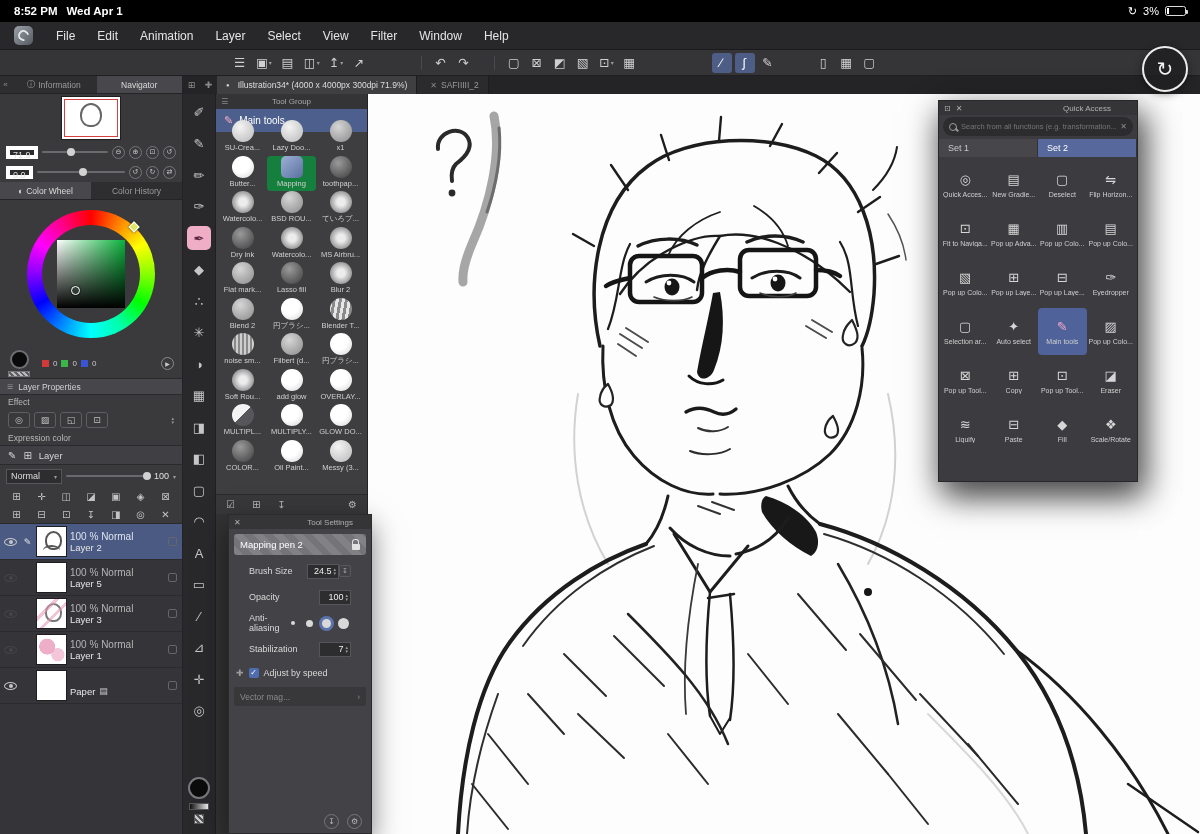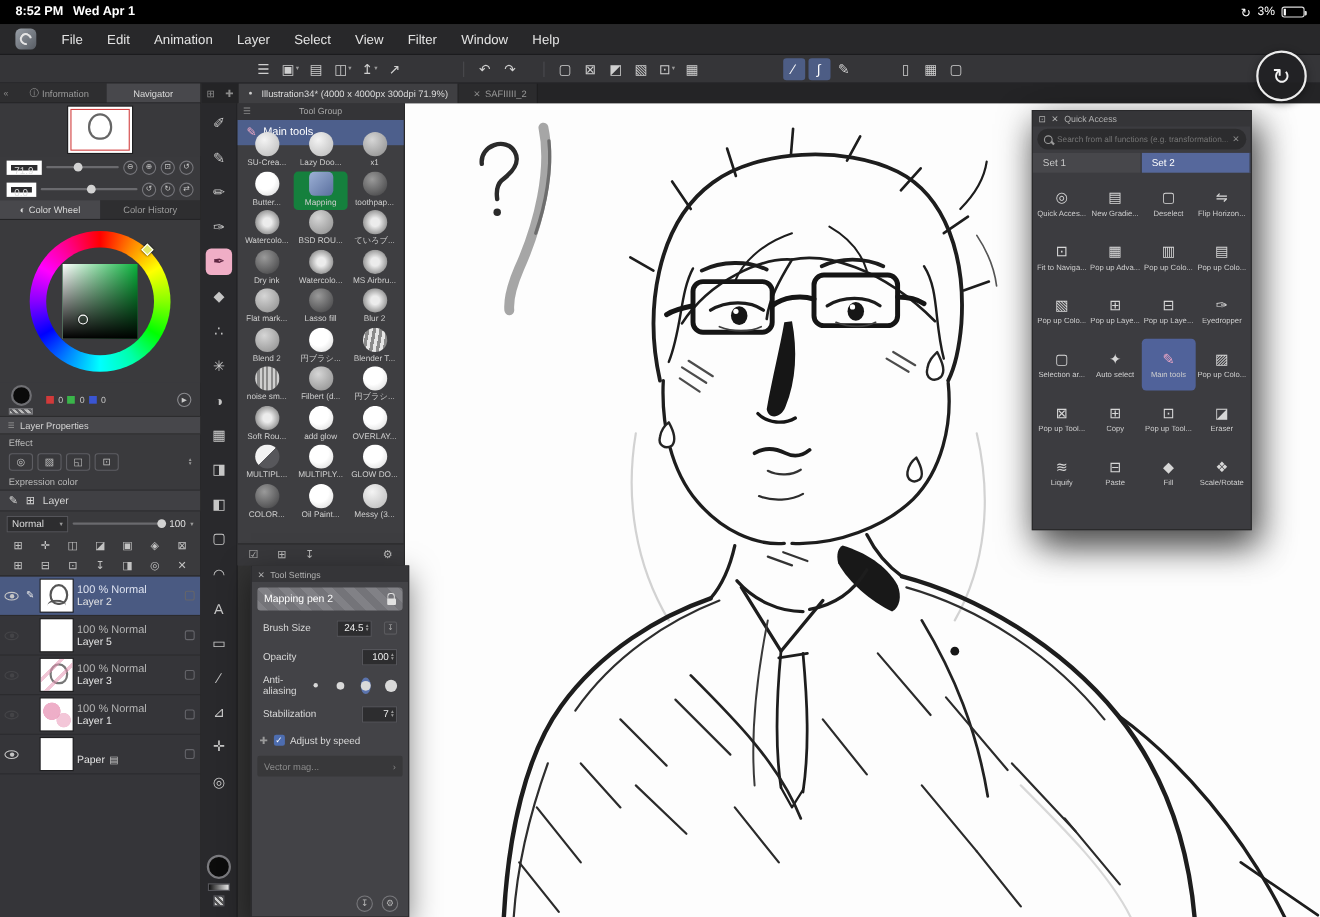--- a/index.html
+++ b/index.html
@@ -147,27 +147,27 @@
 .tg-footer{height:20px;flex:none;display:flex;align-items:center;padding:0 10px;gap:17px;color:#b9b9b9;font-size:10px;background:#38383b;border-top:1px solid #2a2a2c}
 .tg-footer .last{margin-left:auto}
 
 
 .canvas{position:absolute;left:368px;top:94px;width:832px;height:740px;background:#fdfdfd}
 
 
 .tool-settings{position:absolute;left:228px;top:514px;width:144px;height:320px;background:#434347;
  border:1px solid #2b2b2d;box-shadow:0 10px 26px rgba(0,0,0,.5);z-index:40;display:flex;flex-direction:column}
 .p-title{height:14px;flex:none;display:flex;align-items:center;font-size:8px;color:#b0b0b0;background:#353538;padding:0 5px;gap:5px}
-.p-title .t{flex:1;text-align:left}
+.p-title .t{flex:1;text-align:right}
 .name-plate{margin:5px 5px 3px;height:21px;flex:none;border-radius:3px;
  background:repeating-linear-gradient(45deg,#818186 0 7px,#747479 7px 14px);
  display:flex;align-items:center;justify-content:space-between;padding:0 6px;color:#fff;font-size:9.5px}
 .lock{width:8px;height:6px;background:#e2e2e2;border-radius:1px;position:relative;margin-top:4px}
 .lock::before{content:'';position:absolute;width:5px;height:5px;border:1.5px solid #e2e2e2;border-bottom:none;border-radius:3px 3px 0 0;top:-5px;left:0}
-.set-row{height:26px;flex:none;display:flex;align-items:center;padding:0 10px;gap:11px;font-size:9px;color:#d9d9d9}
+.set-row{height:26px;flex:none;display:flex;align-items:center;padding:0 20px;gap:0;font-size:9px;color:#d9d9d9}
 .set-row .lbl{flex:1}
 .num{background:#2d2d2f;border:1px solid #55555a;height:15px;min-width:32px;display:flex;align-items:center;justify-content:flex-end;padding:0 2px;font-size:9px;color:#eee;gap:2px}
 .mini-sq{width:12px;height:12px;border:1px solid #5a5a5e;border-radius:2px;display:flex;align-items:center;justify-content:center;font-size:7px;color:#aaa}
 .aa{width:15px;height:15px;border-radius:50%;display:flex;align-items:center;justify-content:center;margin-left:2px}
 .aa b{display:block;border-radius:50%;background:#d9d9d9}
 .aa1 b{width:4px;height:4px}.aa2 b{width:7px;height:7px}
 .aa3{background:#5b74ae}.aa3 b{width:9px;height:9px}
 .aa4 b{width:11px;height:11px}
 .adjust-row{height:22px;flex:none;display:flex;align-items:center;gap:5px;padding:0 7px;font-size:9px;color:#d9d9d9}
 .cbx{width:10px;height:10px;border-radius:2px;background:#4d6db0;color:#fff;font-size:8px;line-height:10px;text-align:center}

